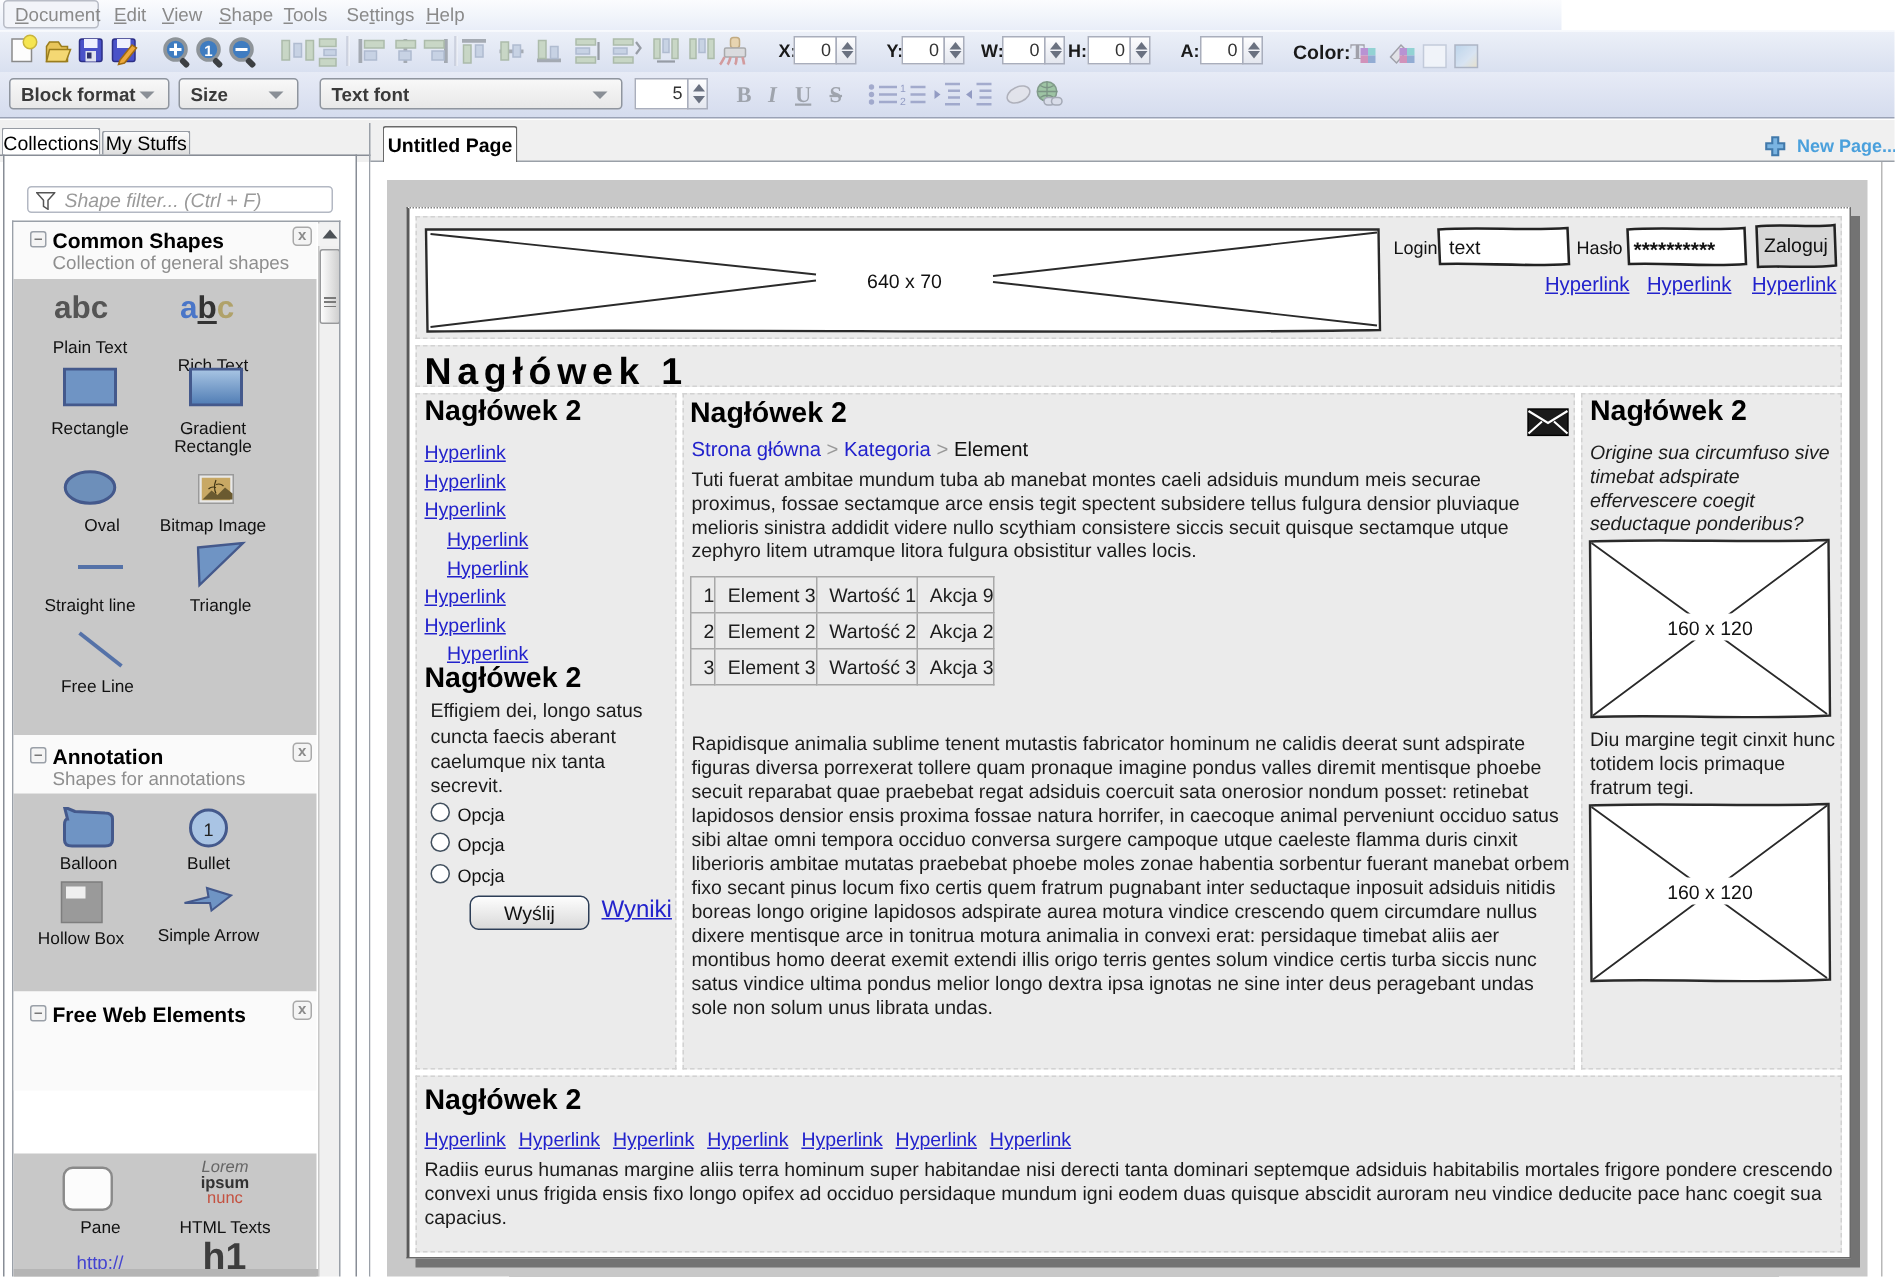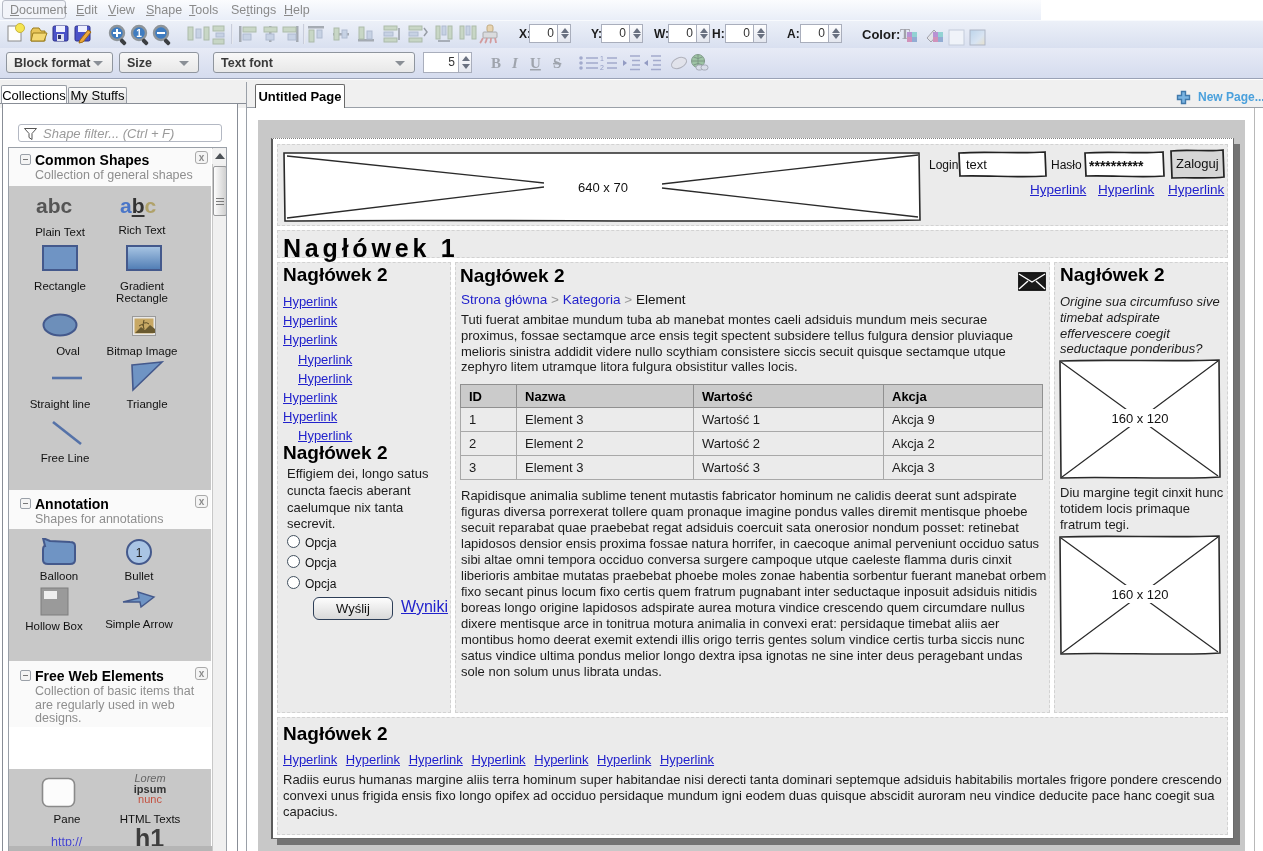--- a/index.html
+++ b/index.html
@@ -298,21 +298,21 @@
   <div class="sechead" style="top:0; height:38px;text-decoration:underline;">
     <div class="collapser"></div>
     <div class="t">Common Shapes</div>
     <div class="d" style="top:21px;">Collection of general shapes</div>
     <div class="closer">x</div>
   </div>
   <div class="seccont" style="top:38px; height:304px;" id="cs-items">
     <div style="position:absolute;left:27px;top:8px;font-size:21px;font-weight:bold;color:#555;">abc</div>
     <div style="position:absolute;left:111px;top:8px;font-size:21px;font-weight:bold;"><span style="color:#4a76c8;">a</span><span style="color:#333;text-decoration:underline;">b</span><span style="color:#b0a26a;">c</span></div>
     <div class="itlab" style="left:6px;top:40px;">Plain Text</div>
-    <div class="itlab" style="left:88px;top:38px;text-align:center;">Rich Text</div>
+    <div class="itlab" style="left:88px;top:52px;text-align:center;">Rich Text</div>
     <svg style="position:absolute;left:33px;top:59px;" width="36" height="26">
      <rect x="1" y="1" width="34" height="24" fill="#6f94c4" stroke="#44598c" stroke-width="2"></rect>
       </svg>
     <svg style="position:absolute;left:117px;top:59px;" width="36" height="26">
      <defs>
           <linearGradient id="grd" x1="0" y1="0" x2="0" y2="1">
       <stop offset="0" stop-color="#a9c6e4"></stop>
             <stop offset="1" stop-color="#4f7cb4"></stop>
           </linearGradient>
         </defs>
@@ -368,21 +368,20 @@
     <svg style="position:absolute;left:112px;top:60px;" width="36" height="24">
      <path d="M2,13 L18,9 L17,3 L33,8 L20,18 L19,13 Z" fill="#6f94c4" stroke="#44598c" stroke-width="1.4"></path>
       </svg>
     <div class="itlab" style="left:0px;top:91px;">Hollow Box</div>
     <div class="itlab" style="left:85px;top:89px;">Simple Arrow</div>
   </div>
 
   <div class="sechead" style="top:513px; height:66px;">
     <div class="collapser" style="top:9px;"></div>
     <div class="t" style="top:7px;">Free Web Elements</div>
-    <div class="d" style="top:24px;">Collection of basic items that<br>are regularly used in web<br>designs.</div>
     <div class="closer" style="top:6px;">x</div>
   </div>
   <div class="seccont" style="top:579px; height:119px;margin-top:42px;" id="bw-items">
     <svg style="position:absolute;left:32px;top:8px;" width="35" height="31">
      <rect x="1.5" y="1.5" width="32" height="28" rx="6" fill="#fcfcfc" stroke="#8a8a8a" stroke-width="1.6"></rect>
       </svg>
     <div style="position:absolute;left:96px;top:4px;width:90px;text-align:center;font-size:11px;line-height:10.5px;">
       <span style="font-style:italic;color:#666;">Lorem</span><br>
       <span style="font-weight:bold;color:#333;">ipsum</span><br>
       <span style="color:#c45140;">nunc</span></div>
@@ -459,26 +458,20 @@
 
 <div class="s" style="left:460px;top:265px;font-size:19px;font-weight:bold;color:#000;">Nagłówek 2</div>
 <svg class="s" style="left:1018px;top:272px;" width="28" height="19">
  <rect x="0.7" y="0.7" width="26.6" height="17.6" fill="#1a1a1a" stroke="#000"></rect>
  <path d="M1,2 L14,10 L27,2 M1,17 L10,9 M27,17 L18,9" stroke="#fff" stroke-width="1.4" fill="none"></path>
 </svg>
 <div class="s wf" style="left:461px;top:292px;font-size:13.5px;"><span class="blu" style="text-decoration:none;">Strona główna</span> <span style="color:#999;">&gt;</span> <span class="blu" style="text-decoration:none;">Kategoria</span> <span style="color:#999;">&gt;</span> <span style="color:#111;">Element</span></div>
 <div class="s wf" style="left:461px;top:312px;line-height:15.8px;">Tuti fuerat ambitae mundum tuba ab manebat montes caeli adsiduis mundum meis securae<br>proximus, fossae sectamque arce ensis tegit spectent subsidere tellus fulgura densior pluviaque<br>melioris sinistra addidit videre nullo scythiam consistere siccis secuit quisque sectamque utque<br>zephyro litem utramque litora fulgura obsistitur valles locis.</div>
 <table class="s" id="wftable">
  <tbody>
-      <tr>
-        <th style="width:56px;">ID</th>
-        <th style="width:177px;">Nazwa</th>
-        <th style="width:190px;">Wartość</th>
-        <th style="width:159px;">Akcja</th>
-      </tr>
  <tr>
         <td>1</td>
         <td>Element 3</td>
         <td>Wartość 1</td>
         <td>Akcja 9</td>
       </tr>
  <tr>
         <td>2</td>
         <td>Element 2</td>
         <td>Wartość 2</td>

